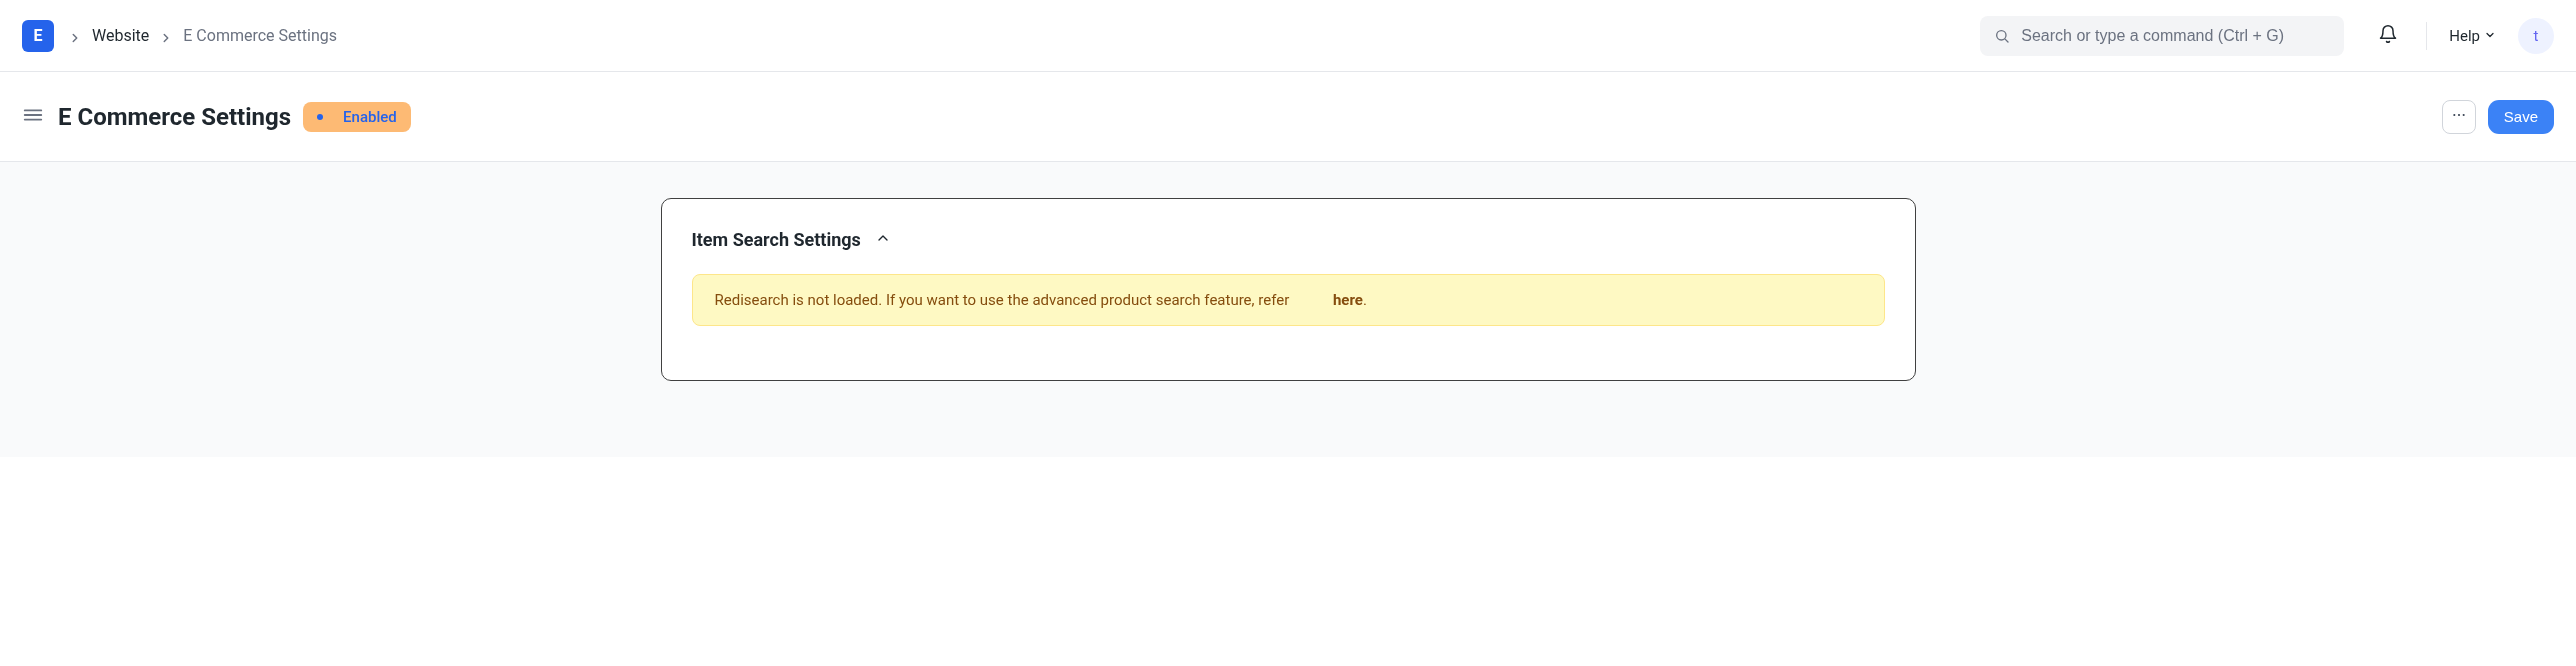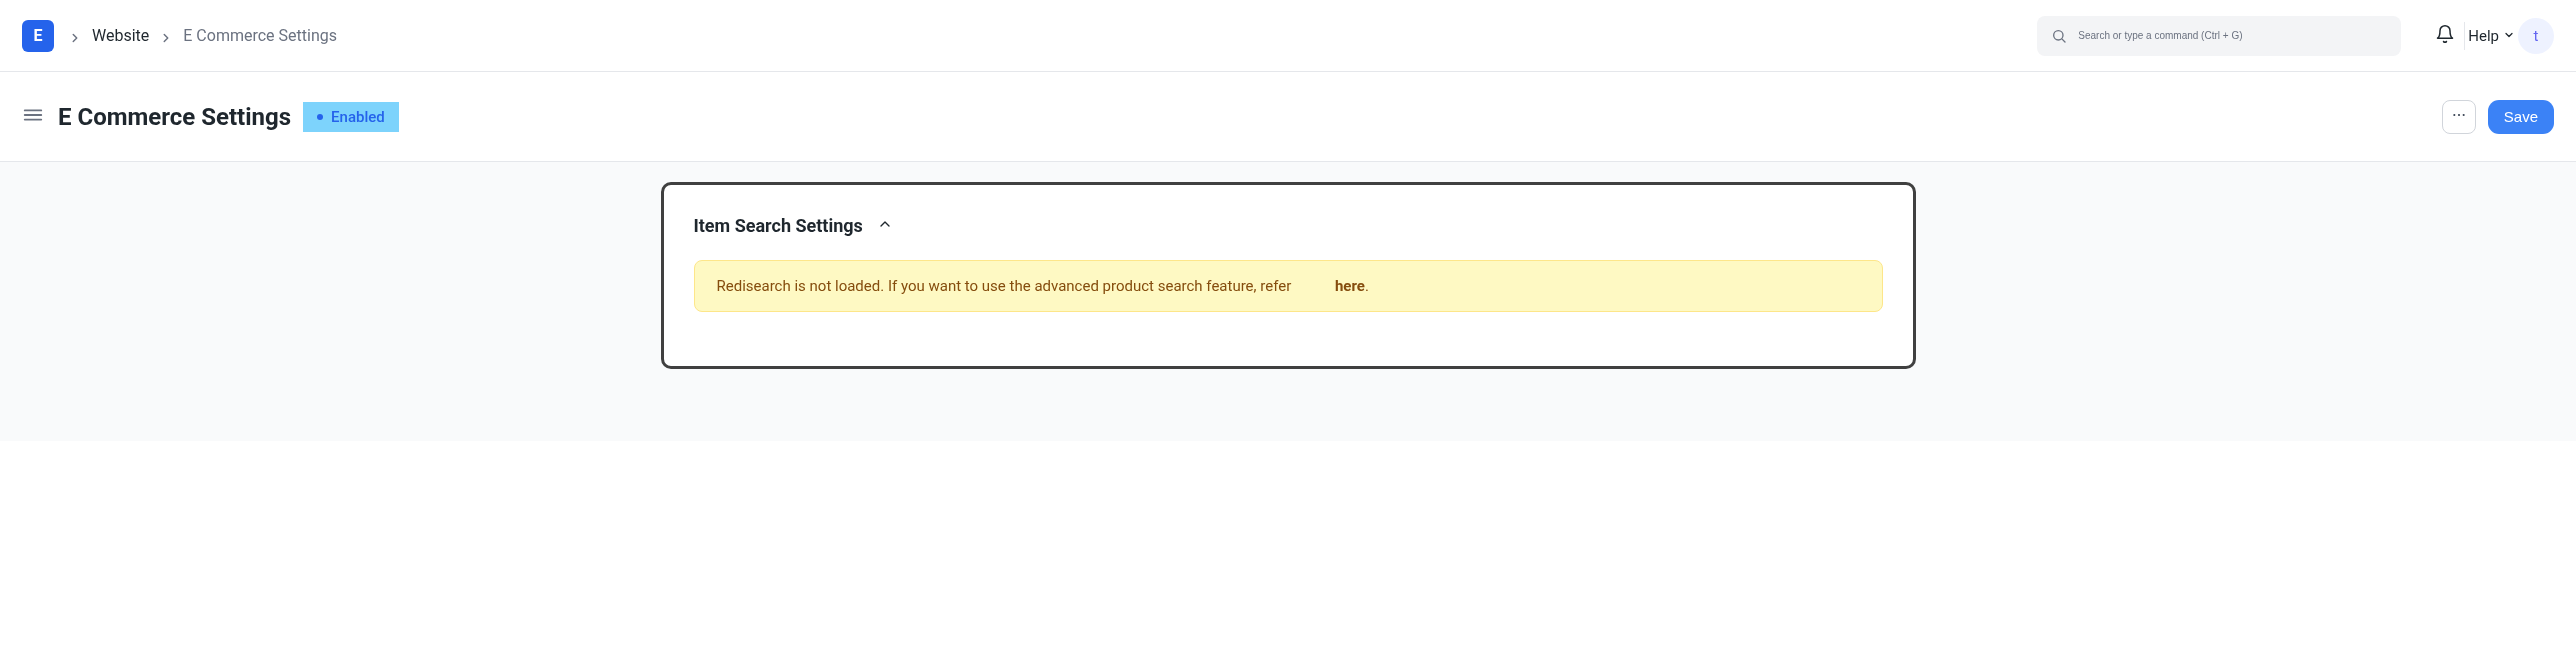--- a/index.html
+++ b/index.html
@@ -64,28 +64,28 @@
     color: #6b7280;
     display: flex;
   }
   .search-input {
     width: 100%;
     height: 40px;
     border-radius: 8px;
     background: #f3f4f6;
     border: 1px solid transparent;
     padding: 0 14px 0 40px;
-    font-size: 10px;
+    font-size: 16px;
     color: #1f272e;
   }
   .search-input::placeholder { color: #6b7280; }
   .nav-right {
     display: flex;
     align-items: center;
-    gap: 3px;
+    gap: 22px;
   }
   .icon-btn {
     width: 32px;
     height: 32px;
     display: flex;
     align-items: center;
     justify-content: center;
     color: #1f272e;
     cursor: pointer;
   }
@@ -131,24 +131,24 @@
   }
   .page-title {
     font-size: 24px;
     font-weight: 700;
     color: #1f272e;
     margin-right: 12px;
   }
   .badge {
     display: inline-flex;
     align-items: center;
-    gap: 8px;
-    background: #7dd3fc;
+    gap: 20px;
+    background: #fdba74;
     color: #2563eb;
-    border-radius: 0;
+    border-radius: 8px;
     padding: 6px 14px;
     font-size: 15px;
     font-weight: 500;
   }
   .badge .dot {
     width: 6px;
     height: 6px;
     border-radius: 997px;
     background: #2563eb;
   }
@@ -179,24 +179,24 @@
   }
 
   
   .main {
     background: #f9fafb;
     padding: 20px 0 60px;
     min-height: 279px;
   }
   .card {
     background: #fff;
-    border: 3px solid #404040;
+    border: 1px solid #404040;
     border-radius: 10px;
     max-width: 1255px;
-    margin: 0 auto;
+    margin: 16px auto;
     padding: 30px 30px 28px;
   }
   .section-head {
     display: flex;
     align-items: center;
     gap: 14px;
     margin-bottom: 24px;
   }
   .section-title {
     font-size: 18px;

